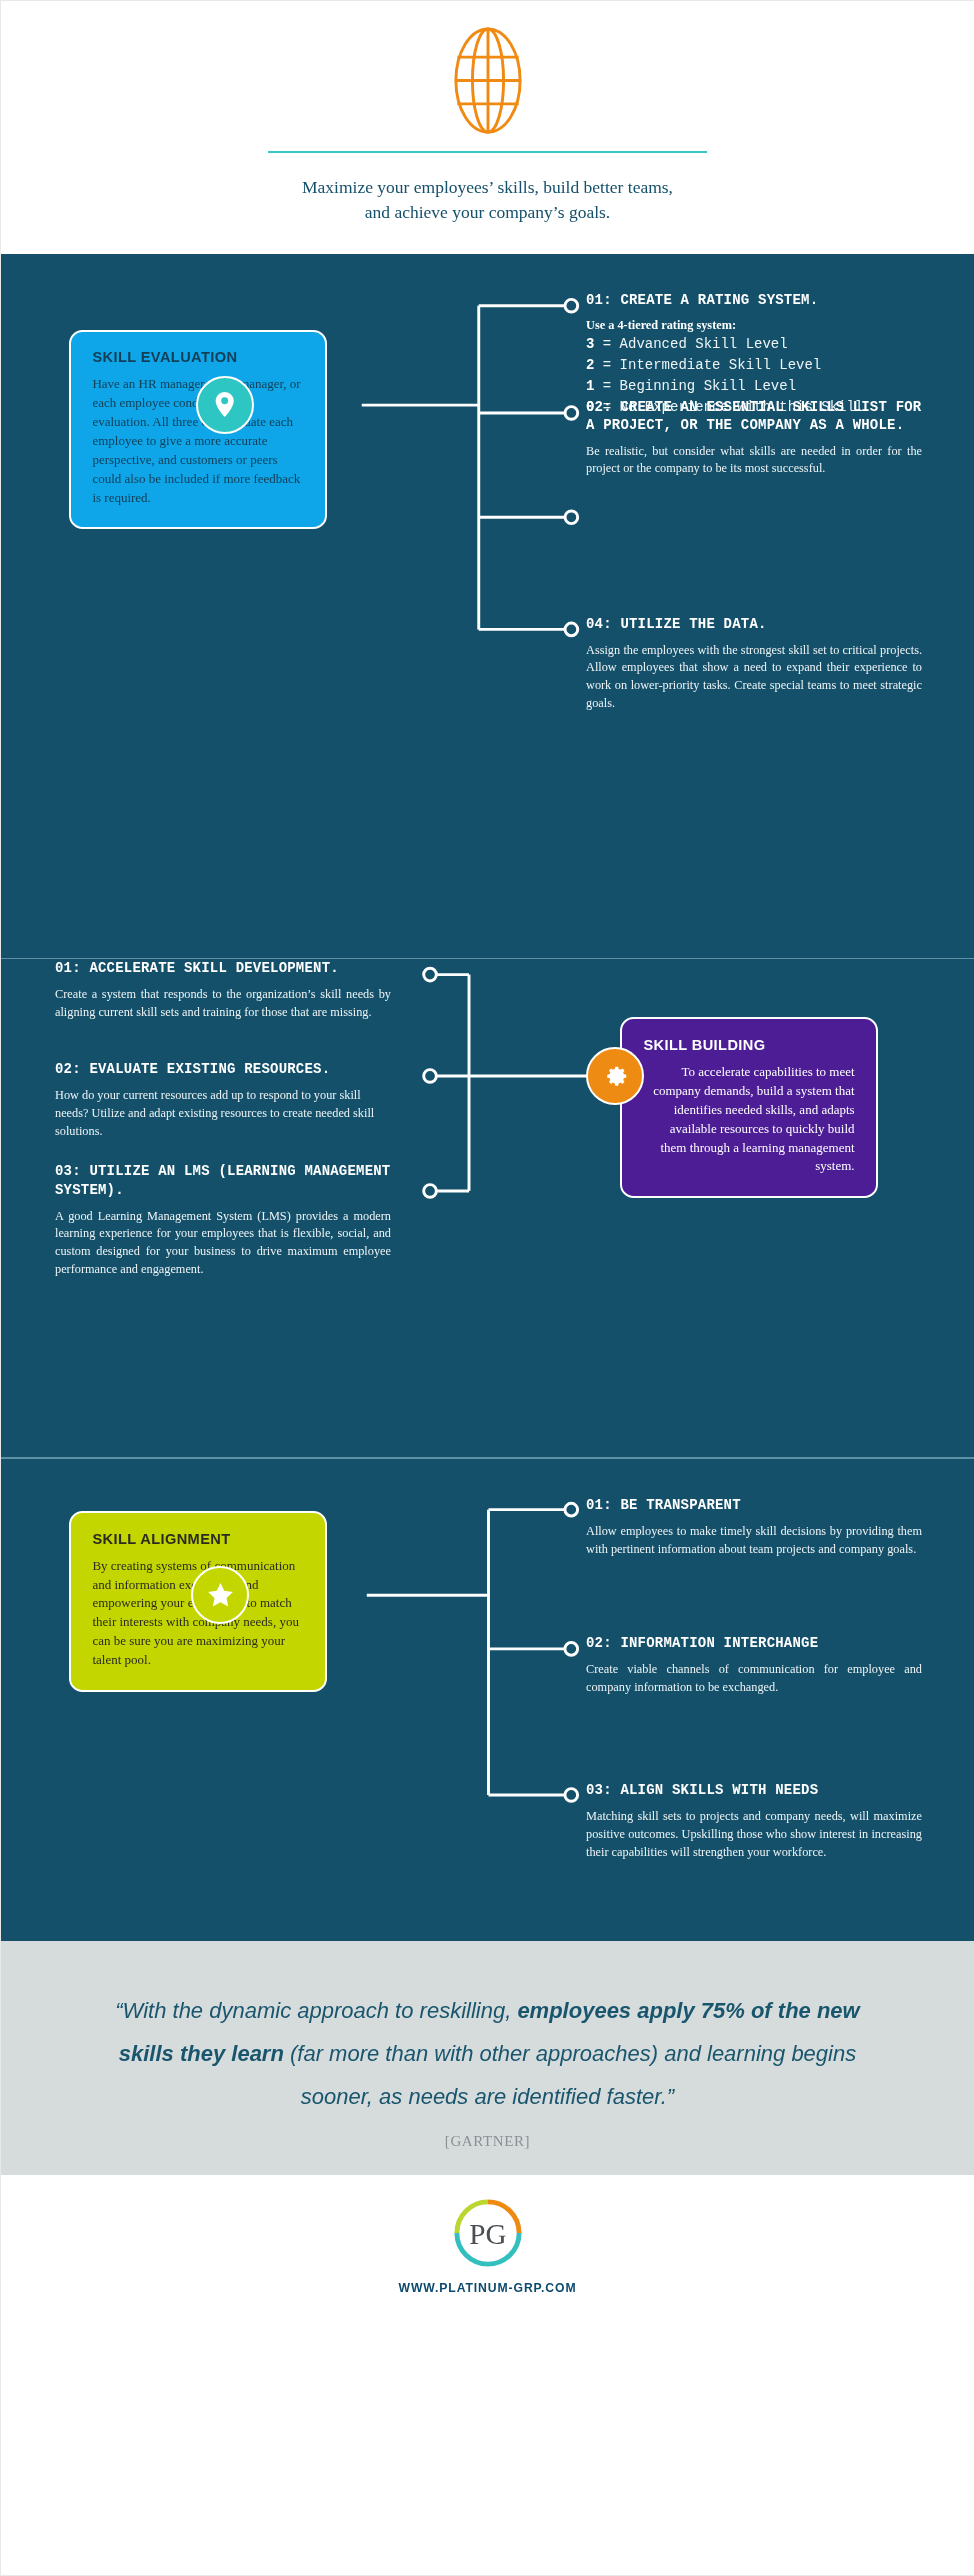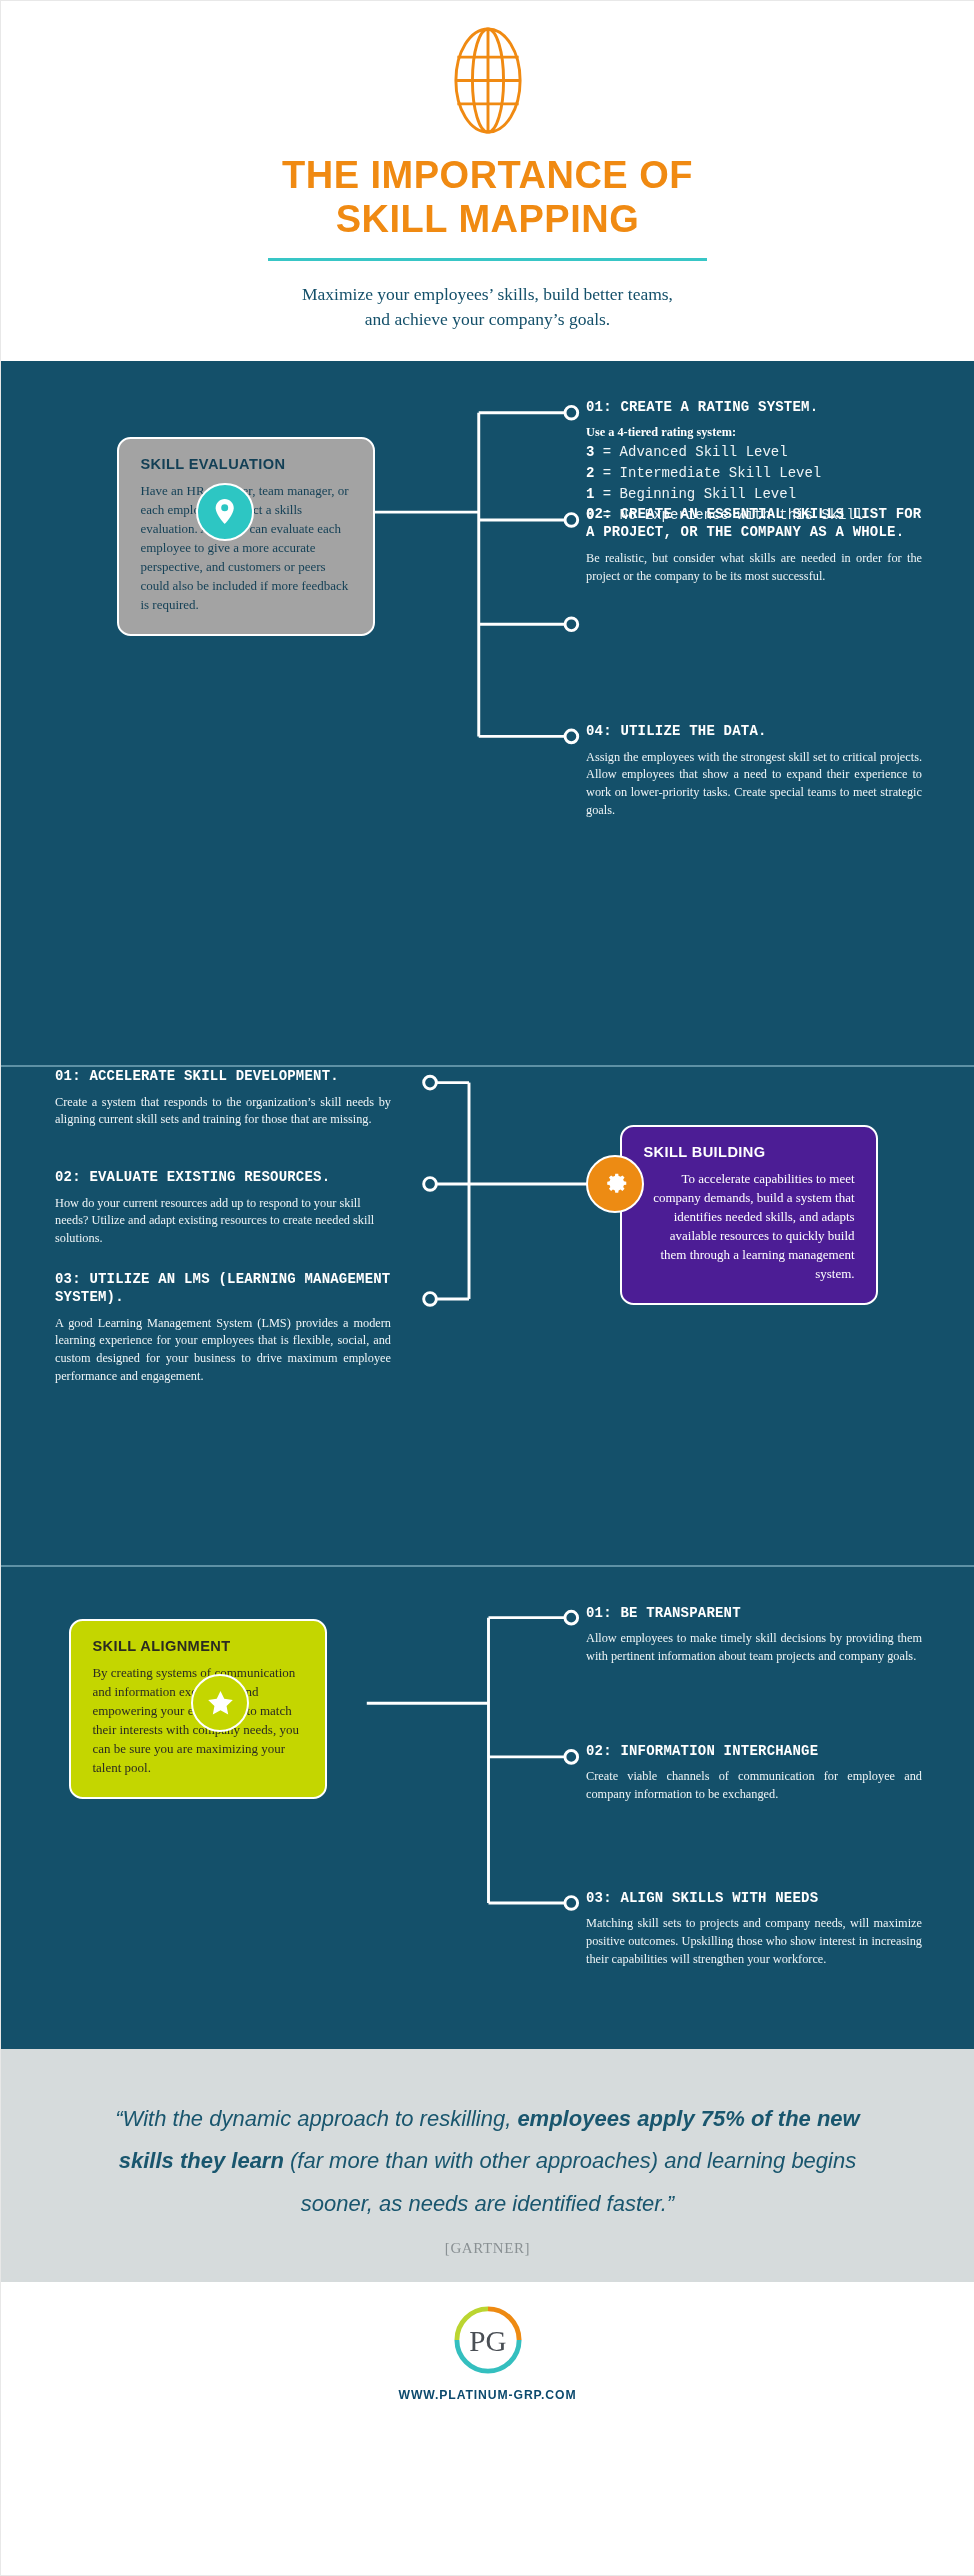--- a/index.html
+++ b/index.html
@@ -87,21 +87,21 @@
     letter-spacing:0.4px;
     text-transform:uppercase;
     font-family:"Liberation Sans", sans-serif;
   }
   .card p{
     margin:0;
     font-family:"Liberation Serif", serif;
     font-size:13px;
     line-height:1.46;
   }
-  .card-teal{ background:#a3a3a3;margin-left:48px; }
+  .card-teal{ background:#0ea5e9; }
   .card-teal h3{ color:#123F55; }
   .card-teal p{ color:#123F55; }
 
   .card-orange{ background:#4c1d95; }
   .card-orange h3{ color:#ffffff; }
   .card-orange p{ color:#ffffff; text-align:right; }
 
   .card-green{ background:#C4D600; }
   .card-green h3{ color:#2B2B20; }
   .card-green p{ color:#2B2B20; }
@@ -217,24 +217,20 @@
           <ellipse cx="45" cy="56" rx="33" ry="53"></ellipse>
           <ellipse cx="45" cy="56" rx="16" ry="53"></ellipse>
           <line x1="45" y1="3" x2="45" y2="109"></line>
           <line x1="13.5" y1="32" x2="76.5" y2="32"></line>
           <line x1="12" y1="56" x2="78" y2="56"></line>
           <line x1="13.5" y1="80" x2="76.5" y2="80"></line>
         </g>
       </svg>
     </div>
 
-    <div class="title">
-      <div>THE IMPORTANCE OF</div>
-      <div>SKILL MAPPING</div>
-    </div>
 
     <div class="title-rule"></div>
 
     <div class="subtitle">
       <div>Maximize your employees’ skills, build better teams,</div>
       <div>and achieve your company’s goals.</div>
     </div>
   </div>
 
   <div class="teal">

